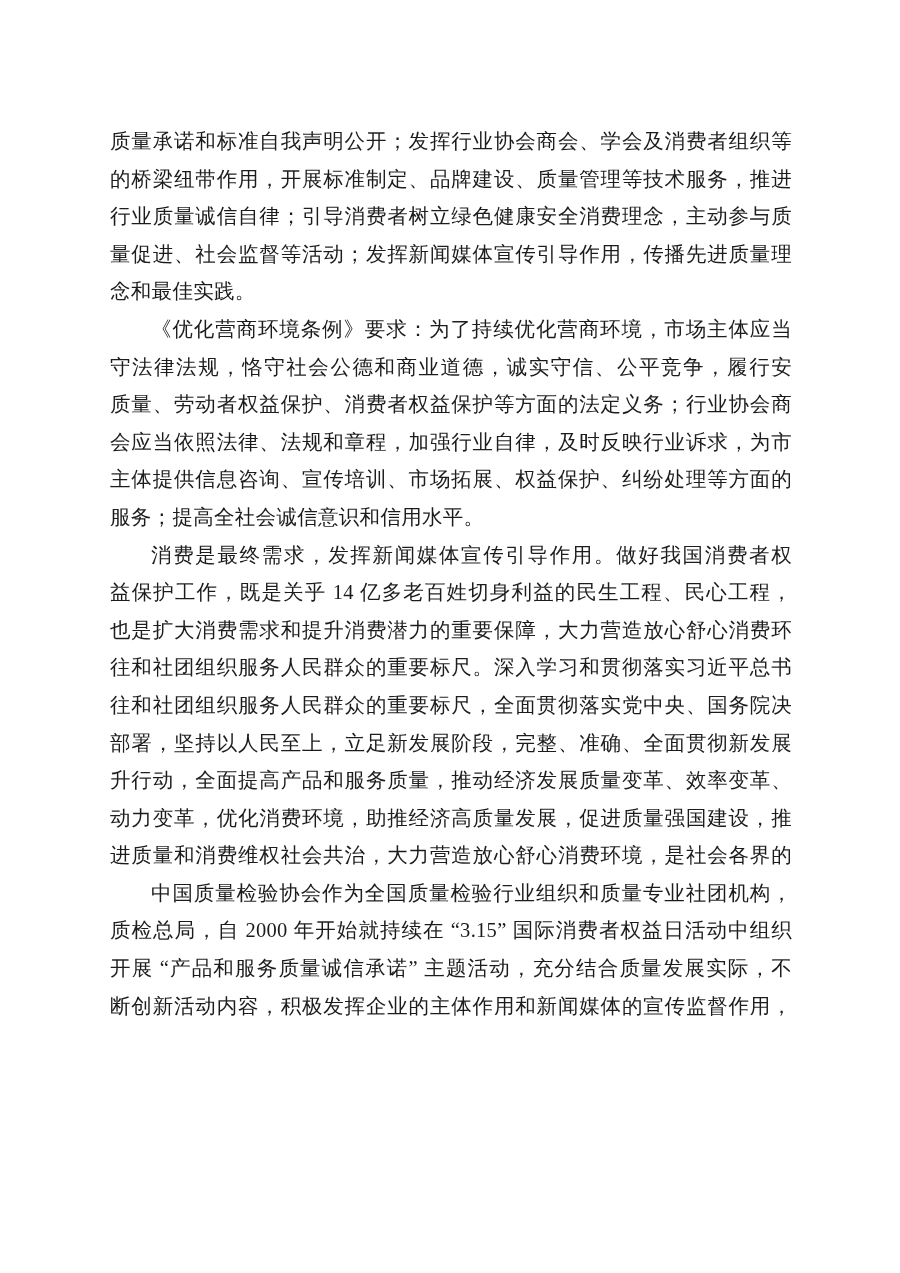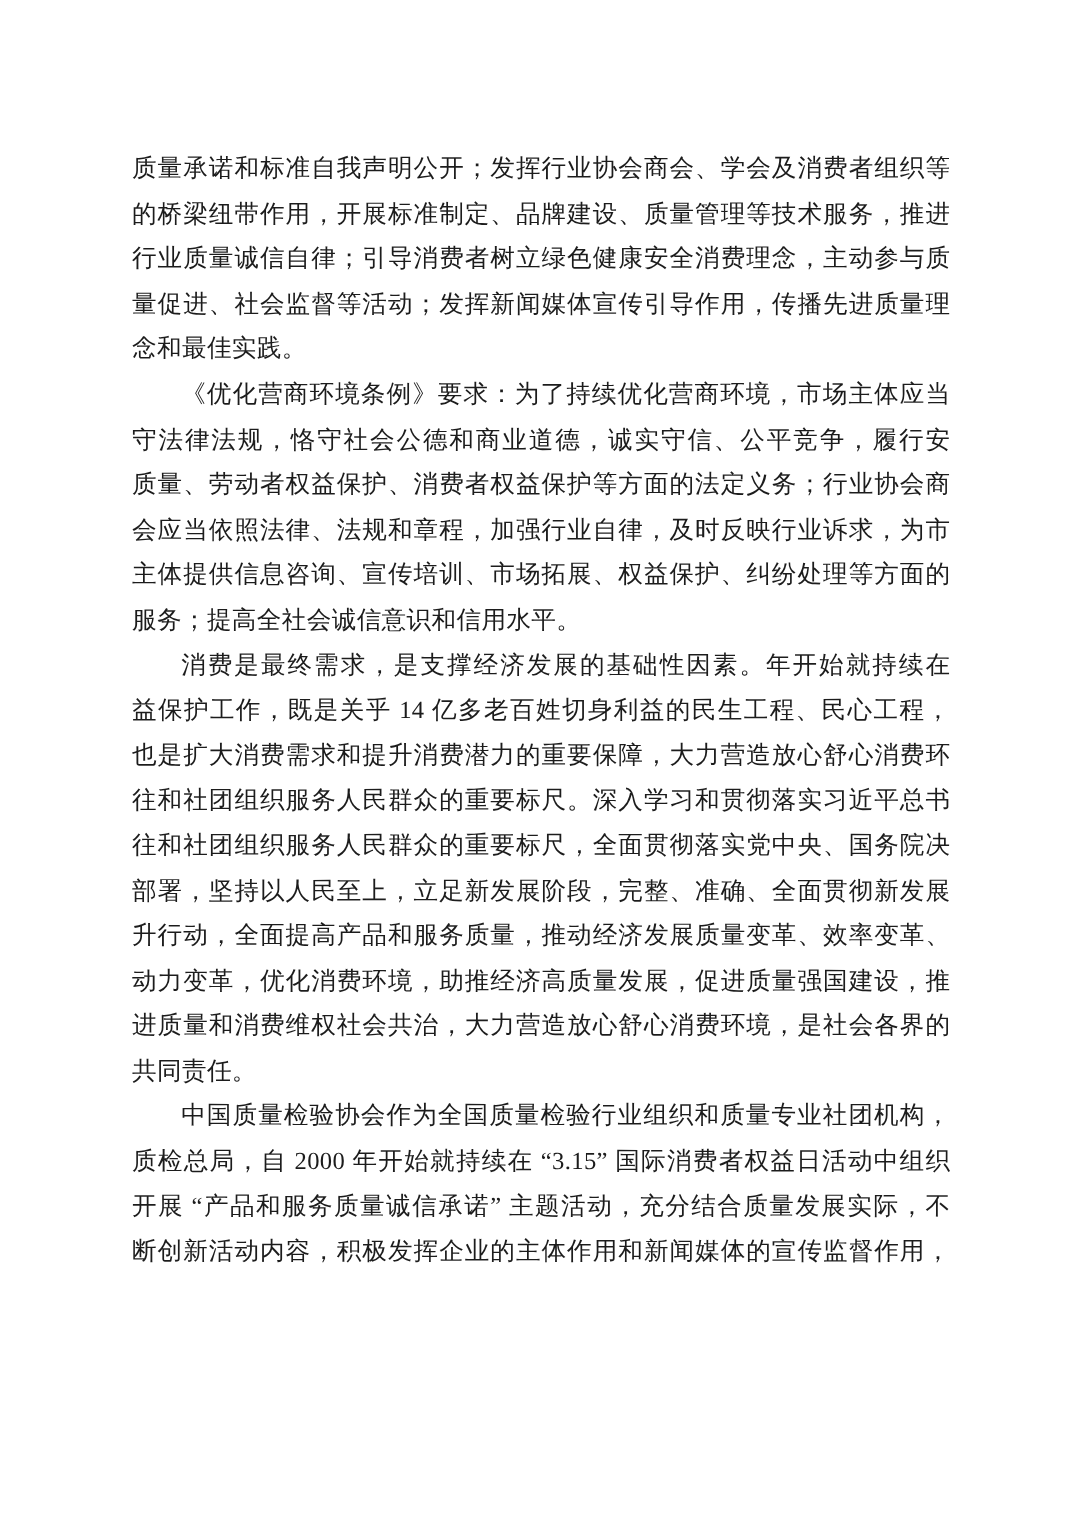--- a/index.html
+++ b/index.html
@@ -70,30 +70,29 @@
     <div class="paragraph">
       <div class="line indent">《优化营商环境条例》要求：为了持续优化营商环境，市场主体应当遵</div>
       <div class="line">守法律法规，恪守社会公德和商业道德，诚实守信、公平竞争，履行安全、</div>
       <div class="line">质量、劳动者权益保护、消费者权益保护等方面的法定义务；行业协会商</div>
       <div class="line">会应当依照法律、法规和章程，加强行业自律，及时反映行业诉求，为市场</div>
       <div class="line">主体提供信息咨询、宣传培训、市场拓展、权益保护、纠纷处理等方面的</div>
       <div class="line last">服务；提高全社会诚信意识和信用水平。</div>
     </div>
 
     <div class="paragraph">
-      <div class="line indent">消费是最终需求，是支撑经济发展的基础性因素。年开始就持续在</div>
+      <div class="line indent">消费是最终需求，发挥新闻媒体宣传引导作用。做好我国消费者权</div>
       <div class="line">益保护工作，既是关乎 14 亿多老百姓切身利益的民生工程、民心工程，</div>
       <div class="line">也是扩大消费需求和提升消费潜力的重要保障，大力营造放心舒心消费环境</div>
       <div class="line">往和社团组织服务人民群众的重要标尺。深入学习和贯彻落实习近平总书</div>
       <div class="line">往和社团组织服务人民群众的重要标尺，全面贯彻落实党中央、国务院决策</div>
       <div class="line">部署，坚持以人民至上，立足新发展阶段，完整、准确、全面贯彻新发展</div>
       <div class="line">升行动，全面提高产品和服务质量，推动经济发展质量变革、效率变革、</div>
       <div class="line">动力变革，优化消费环境，助推经济高质量发展，促进质量强国建设，推</div>
       <div class="line">进质量和消费维权社会共治，大力营造放心舒心消费环境，是社会各界的</div>
-      <div class="line last">共同责任。</div>
     </div>
 
     <div class="paragraph">
       <div class="line indent">中国质量检验协会作为全国质量检验行业组织和质量专业社团机构，</div>
       <div class="line">质检总局，自 2000 年开始就持续在 “3.15” 国际消费者权益日活动中组织</div>
       <div class="line">开展 “产品和服务质量诚信承诺” 主题活动，充分结合质量发展实际，不</div>
       <div class="line">断创新活动内容，积极发挥企业的主体作用和新闻媒体的宣传监督作用，</div>
     </div>
 
   </div>

